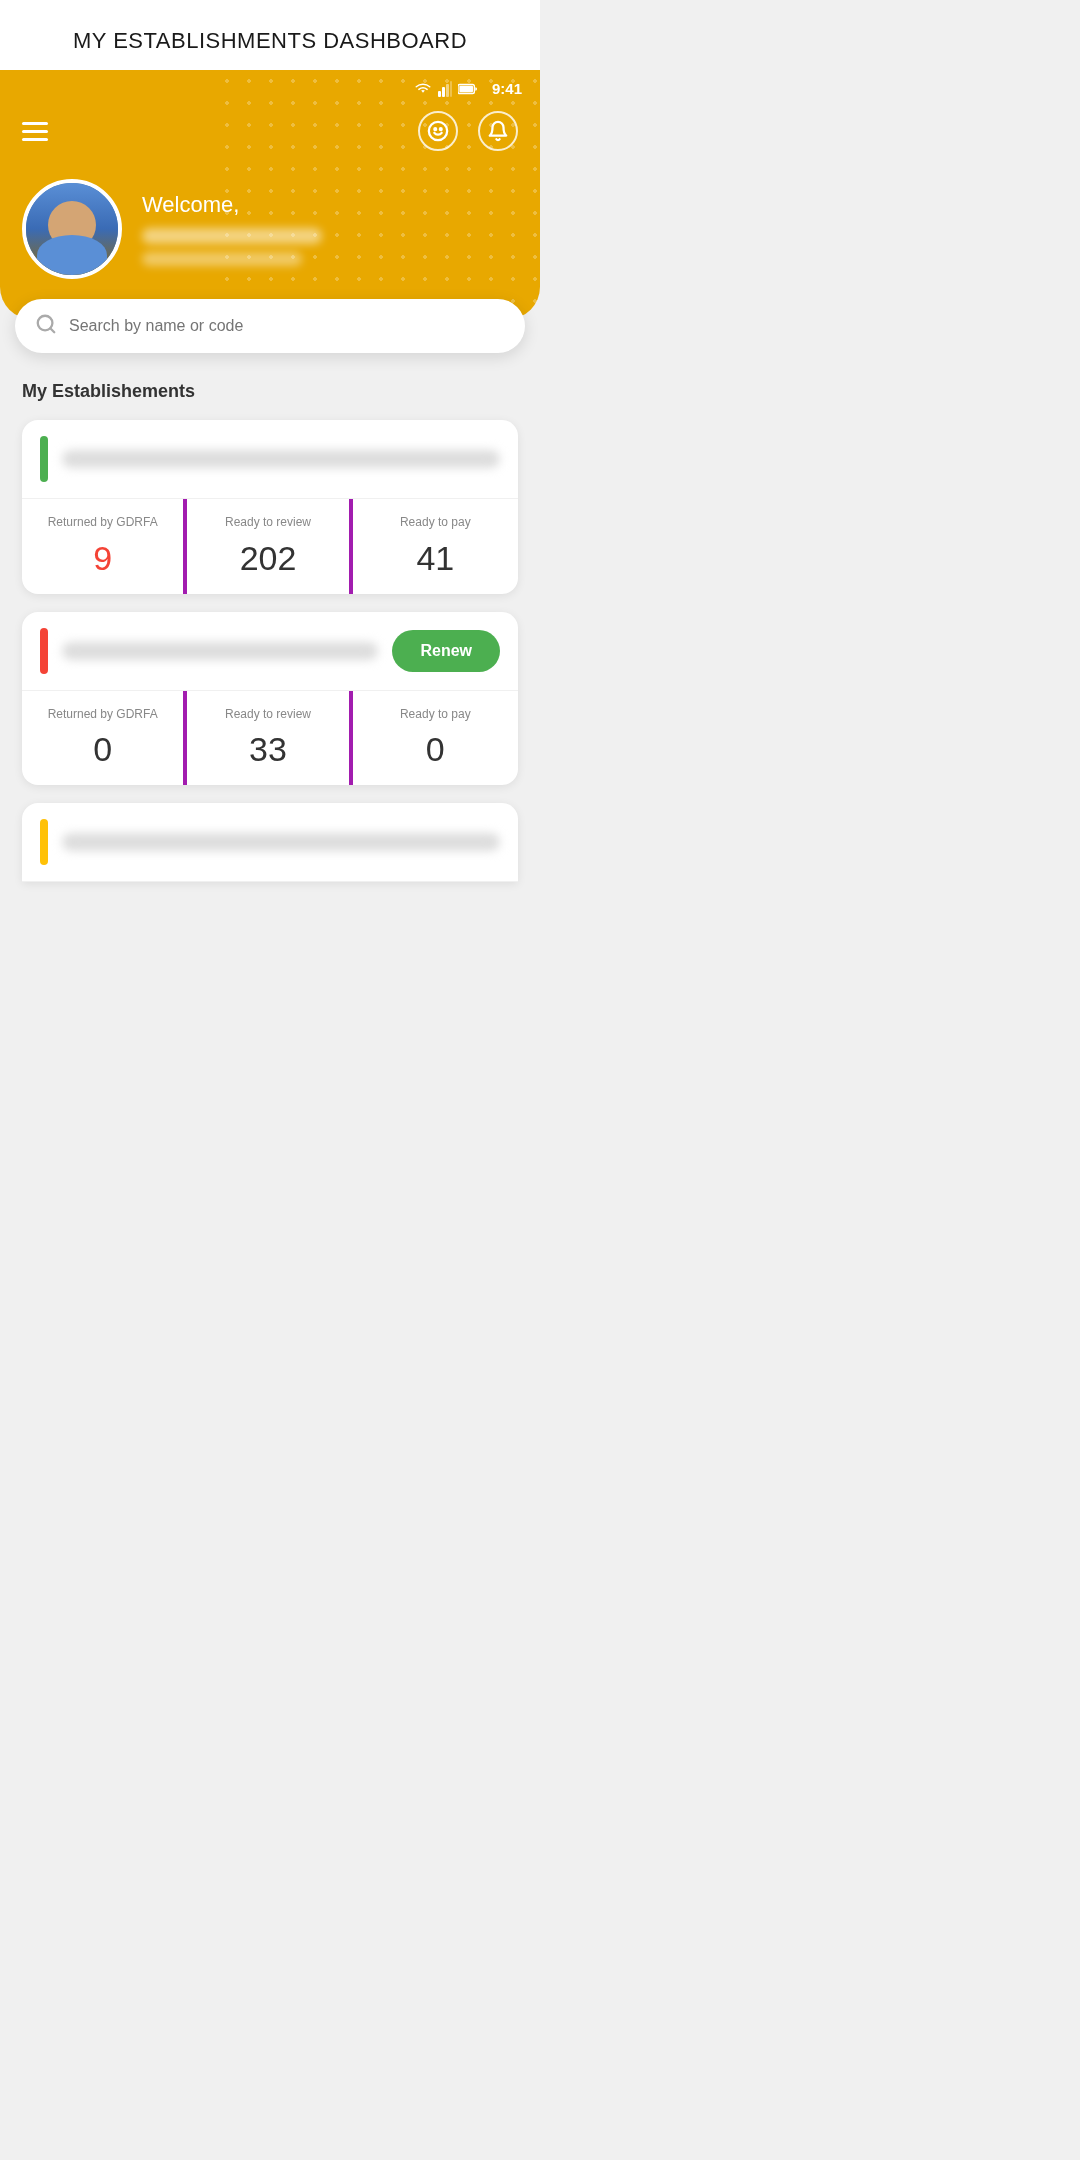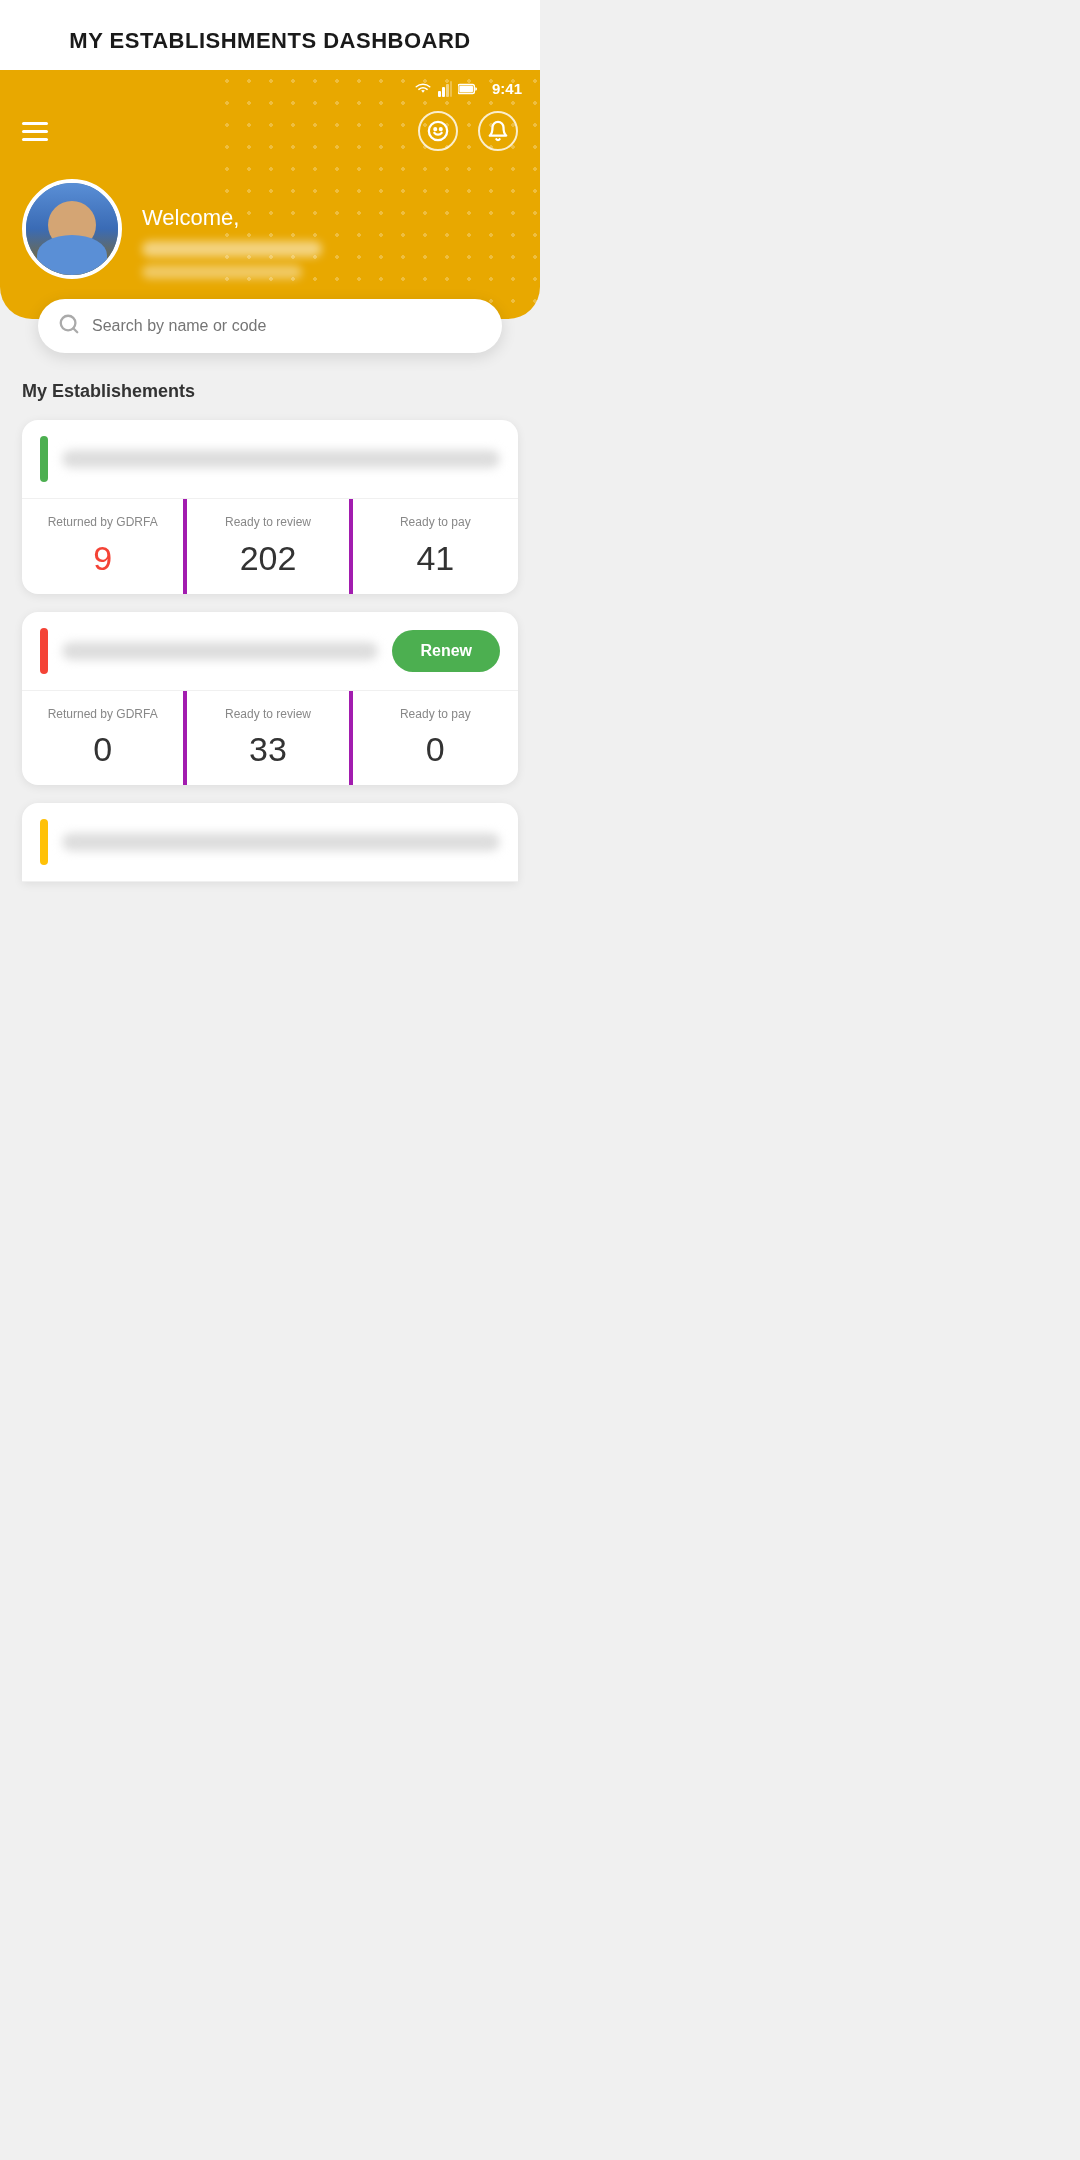--- a/index.html
+++ b/index.html
@@ -13,21 +13,21 @@
     }
 
     
     .page-title-section {
       text-align: center;
       padding: 28px 20px 16px;
       background: #fff;
     }
     .page-title {
       font-size: 22px;
-      font-weight: 700;
+      font-weight: 400;
       color: #1a1a1a;
       letter-spacing: 0.5px;
       text-align: center;
     }
 
     
     .golden-header {
       background: #e8a800;
       border-radius: 0 0 32px 32px;
       padding: 0 0 40px 0;
@@ -107,21 +107,21 @@
       width: 22px;
       height: 22px;
       fill: none;
       stroke: white;
       stroke-width: 2.5;
     }
 
     
     .welcome-section {
       display: flex;
-      align-items: flex-end;
+      align-items: center;
       padding: 18px 22px 0;
       position: relative;
       z-index: 2;
       gap: 20px;
     }
     .avatar-circle {
       width: 100px;
       height: 100px;
       border-radius: 50%;
       border: 4px solid white;
@@ -183,21 +183,21 @@
     .welcome-sub-blur {
       height: 14px;
       background: rgba(255,255,255,0.4);
       border-radius: 7px;
       filter: blur(4px);
       width: 160px;
     }
 
     
     .search-container {
-      padding: 0 38px;
+      padding: 0 15px;
       margin-top: -20px;
       position: relative;
       z-index: 10;
     }
     .search-bar {
       background: white;
       border-radius: 50px;
       display: flex;
       align-items: center;
       padding: 14px 20px;

